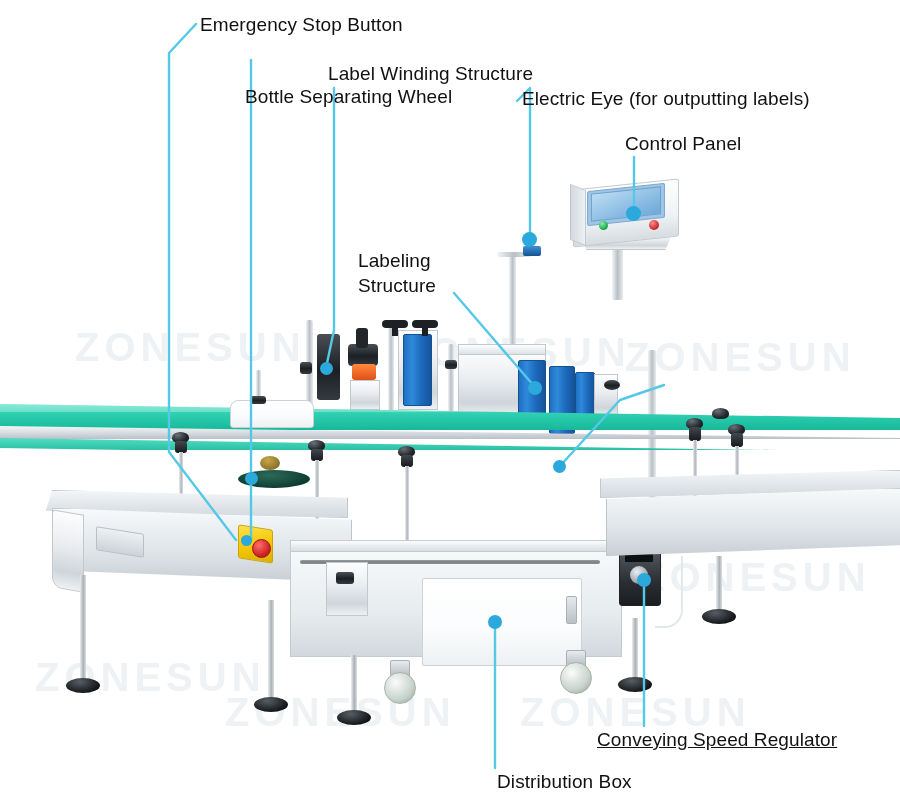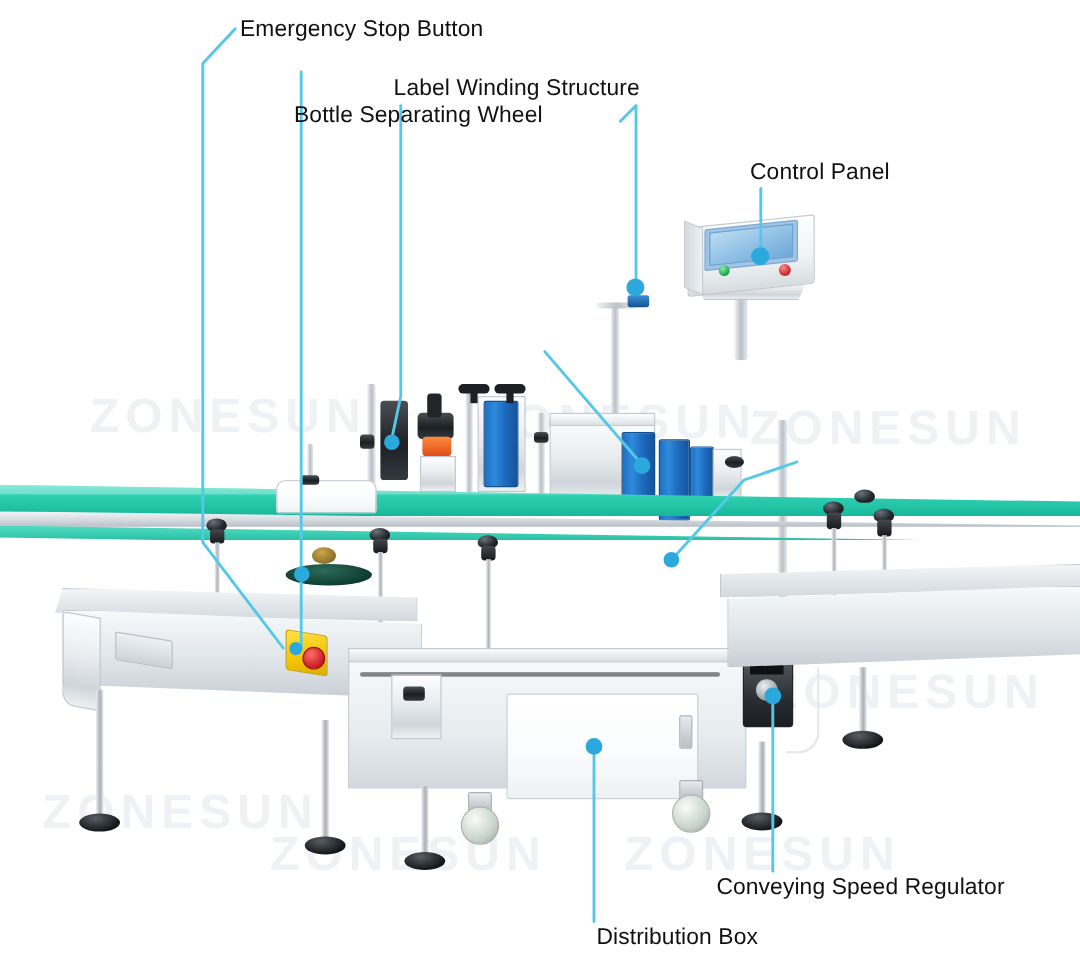--- a/index.html
+++ b/index.html
@@ -314,22 +314,25 @@
   <div class="dot" style="left:553px;top:460px;width:13px;height:13px;"></div>
   <div class="dot" style="left:637px;top:573px;width:14px;height:14px;"></div>
   <div class="dot" style="left:488px;top:615px;width:14px;height:14px;"></div>
 
   <div class="callout" style="left:200px;top:12px;">Emergency Stop Button</div>
 
   <div class="callout" style="left:245px;top:40px;margin-top:44px;">Bottle Separating Wheel</div>
 
   <div class="callout" style="left:328px;top:61px;">Label Winding Structure</div>
 
+  <div class="callout" style="left:522px;top:86px;">Electric Eye (for outputting labels)</div>
 
   <div class="callout" style="left:625px;top:131px;text-align:center;">Control Panel</div>
 
-
-
-  <div class="callout" style="left:597px;top:727px;">Conveying Speed Regulator</div>
+  <div class="callout two-line" style="left:358px;top:248px;">Labeling
+Structure</div>
+
+
+  <div class="callout" style="left:597px;top:727px;text-decoration:underline;">Conveying Speed Regulator</div>
 
   <div class="callout" style="left:497px;top:769px;">Distribution Box</div>
 
 </div>
 
 </body></html>

